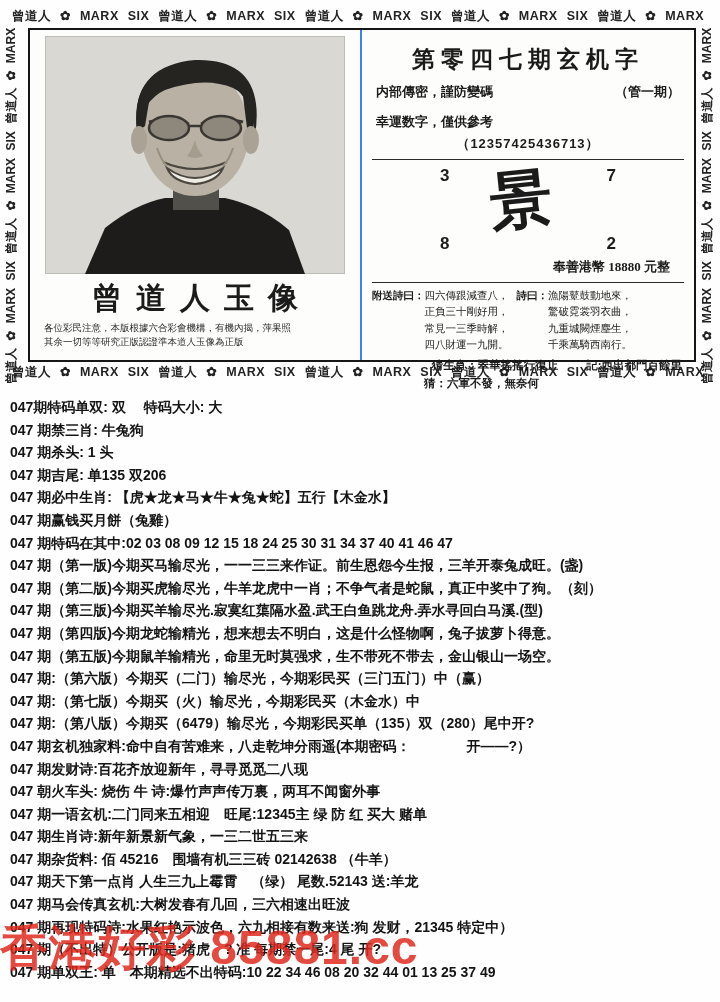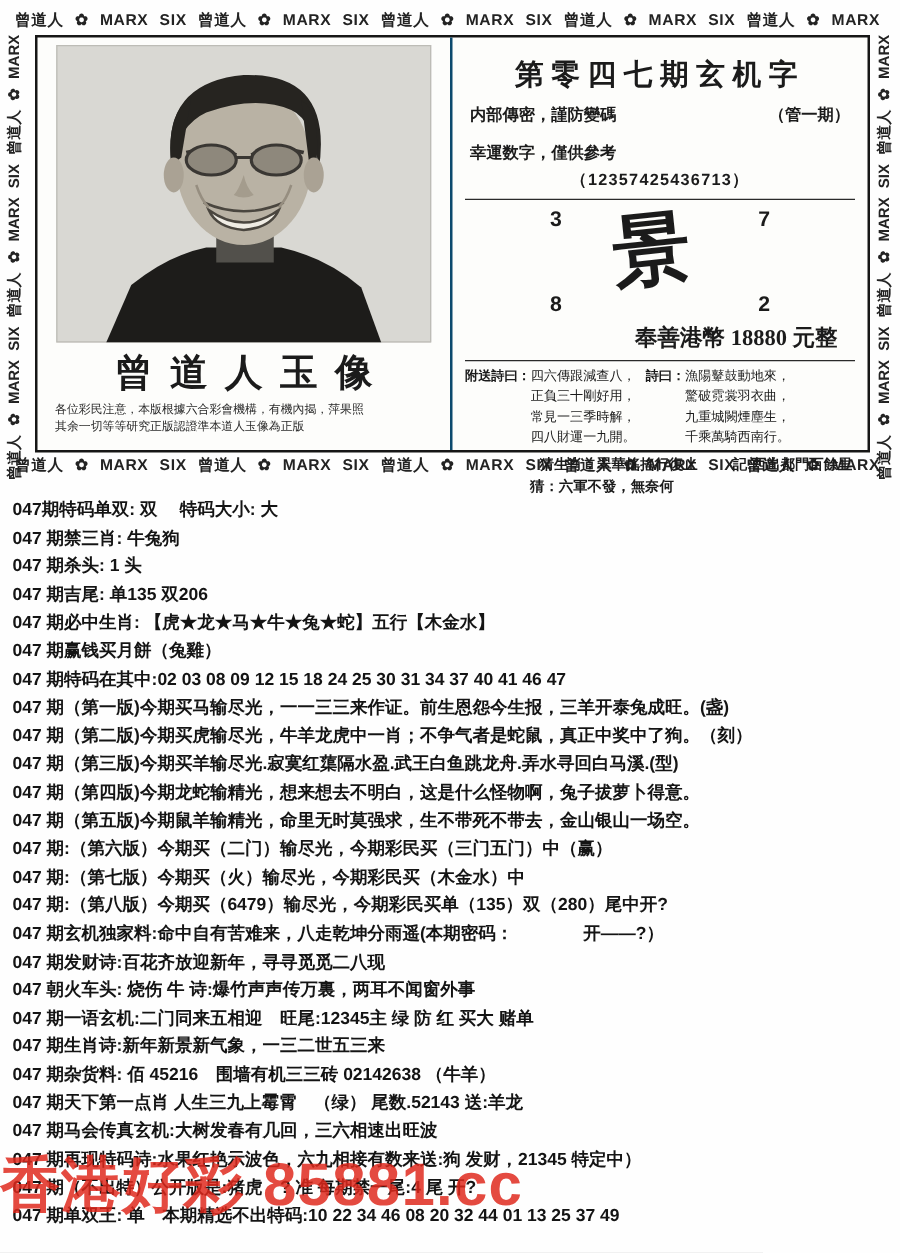--- a/index.html
+++ b/index.html
@@ -10,40 +10,40 @@
          letter-spacing:.5px;word-spacing:5px;color:#232323;}
   .strip-top{top:8px;left:12px;right:12px;}
   .strip-bottom{top:364px;left:12px;right:12px;}
   .strip-v{position:absolute;width:356px;height:18px;transform-origin:0 0;transform:rotate(-90deg);
            white-space:nowrap;overflow:hidden;font-size:12px;font-weight:bold;word-spacing:4px;color:#232323;}
   .strip-left{left:3px;top:384px;}
   .strip-right{left:699px;top:384px;}
   
   .main-box{position:absolute;left:28px;top:28px;width:664px;height:330px;border:2.5px solid #161616;
             display:flex;background:#fdfdfb;}
-  .photo-panel{width:332px;border-right:2px solid #0c4a6e;box-sizing:border-box;padding:6px 8px 0 8px;
+  .photo-panel{width:332px;border-right:2px solid #3b82f6;box-sizing:border-box;padding:6px 8px 0 8px;
                display:flex;flex-direction:column;align-items:center;}
   .photo{width:300px;height:238px;display:block;background:#d9d8d3;}
   .caption-title{font-family:"Liberation Serif",serif;font-weight:bold;font-size:30px;letter-spacing:14px;
                  margin:4px 0 2px 14px;white-space:nowrap;}
   .caption-note{font-size:9.5px;line-height:1.45;color:#2a2a2a;align-self:flex-start;padding:0 6px;white-space:nowrap;}
   .mystic-panel{flex:1;box-sizing:border-box;padding:8px 10px 0 10px;font-family:"Liberation Serif",serif;}
   .mp-title{text-align:center;font-size:23px;font-weight:bold;letter-spacing:6px;margin:6px 0 8px 0;white-space:nowrap;}
   .mp-row{display:flex;justify-content:space-between;font-size:13px;font-weight:bold;padding:0 4px;}
   .mp-sub{font-size:13px;font-weight:bold;margin-top:12px;padding:0 4px;}
   .mp-nums{text-align:center;font-size:13px;font-weight:bold;letter-spacing:1px;margin-top:4px;
            font-family:"Liberation Sans",sans-serif;}
   .mp-sep{border-top:1.6px solid #2a2a2a;margin:6px 0 4px 0;}
   .mystery{position:relative;width:220px;height:92px;margin:0 auto;}
   .mystery .big{position:absolute;left:72px;top:-6px;font-size:62px;font-weight:bold;
                 font-family:"DejaVu Serif",serif;transform:rotate(-6deg);}
   .mystery .c{position:absolute;font-size:17px;font-weight:bold;font-family:"Liberation Sans",sans-serif;}
   .mystery .tl{left:22px;top:2px;}   .mystery .tr{right:22px;top:2px;}
   .mystery .bl{left:22px;bottom:2px;}.mystery .br{right:22px;bottom:2px;}
-  .mp-price{text-align:right;font-size:18px;font-weight:bold;padding-right:14px;margin-top:2px;}
+  .mp-price{text-align:right;font-size:13px;font-weight:bold;padding-right:14px;margin-top:2px;}
   .poems{display:flex;gap:8px;margin-top:5px;font-size:10.5px;line-height:1.55;}
   .poem{display:flex;}
   .plabel{font-weight:bold;white-space:nowrap;}
   .pline{white-space:nowrap;}
   .guess-row{display:flex;justify-content:flex-end;font-size:11.5px;font-weight:bold;
              padding:2px 2px 0 26px;margin-top:3px;gap:28px;}
   .guess2{font-size:11.5px;font-weight:bold;padding-left:52px;margin-top:3px;}
   
   .body-list{position:absolute;left:10px;top:396px;right:4px;}
   .body-line{height:22.6px;line-height:22.6px;font-size:14px;font-weight:600;white-space:nowrap;

